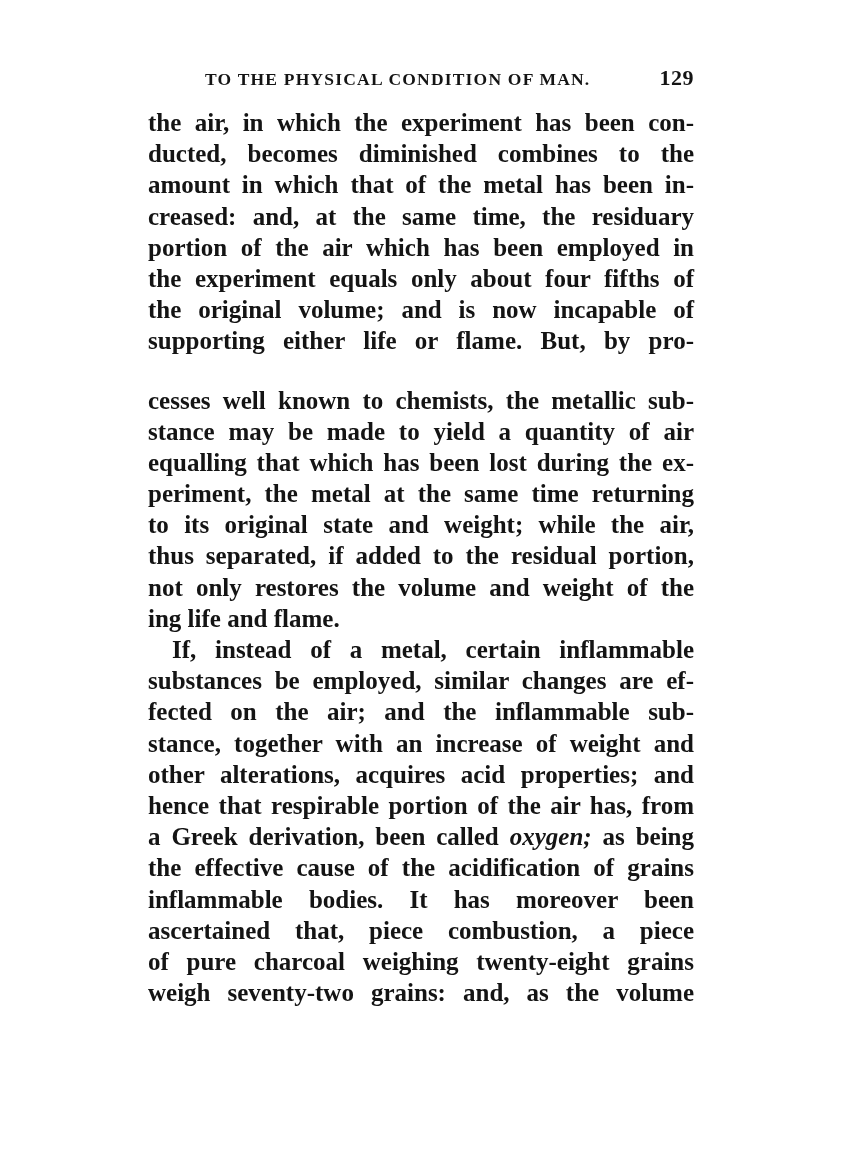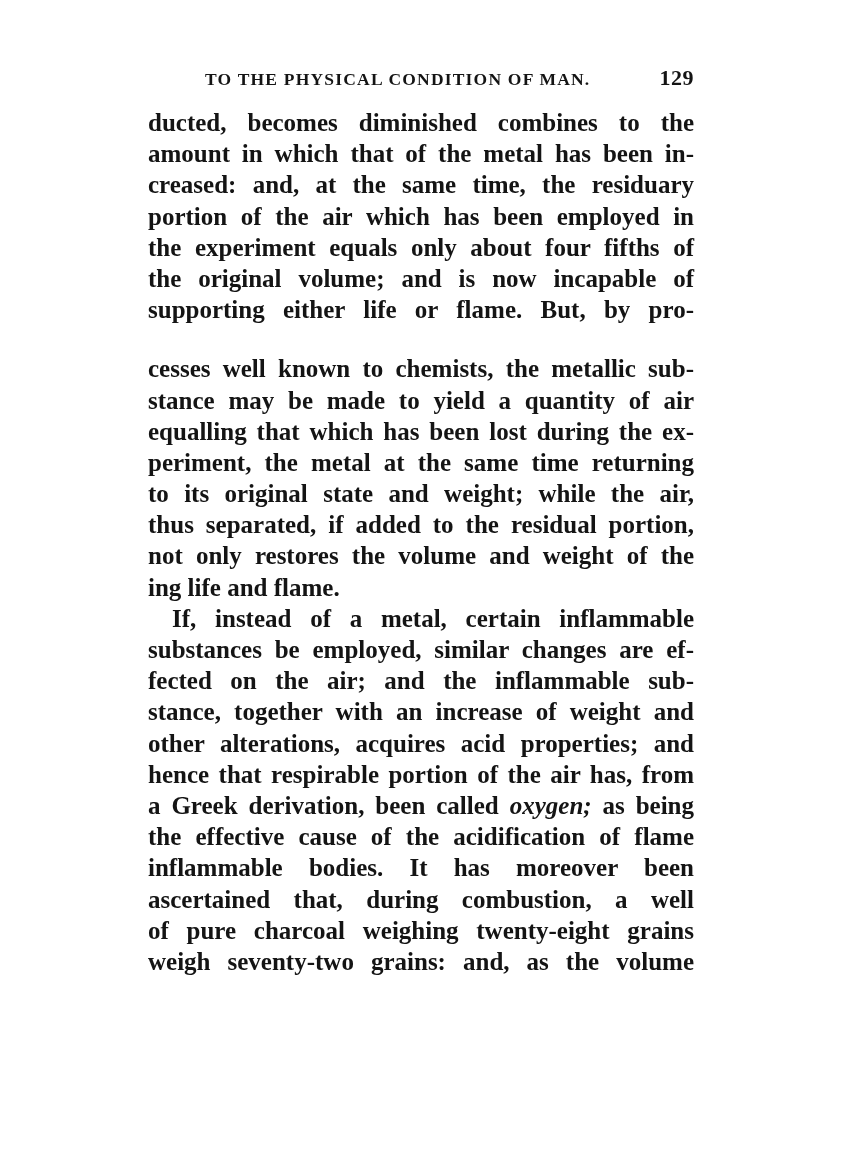--- a/index.html
+++ b/index.html
@@ -74,20 +74,21 @@
 </head>
 <body>
 
 <div class="page">
   <div class="running-head">
     <span class="running-title">TO THE PHYSICAL CONDITION OF MAN.</span>
     <span class="page-number">129</span>
   </div>
 
   <div class="body-text">
+    <span class="line" style="word-spacing: 0px;">the air, in which the experiment has been con-</span>
     <span class="line" style="word-spacing: 0px;">ducted, becomes diminished combines to the</span>
     <span class="line" style="word-spacing: 0px;">amount in which that of the metal has been in-</span>
     <span class="line" style="word-spacing: 0px;">creased: and, at the same time, the residuary</span>
     <span class="line" style="word-spacing: 0px;">portion of the air which has been employed in</span>
     <span class="line" style="word-spacing: 0px;">the experiment equals only about four fifths of</span>
     <span class="line" style="word-spacing: 0px;">the original volume; and is now incapable of</span>
     <span class="line" style="word-spacing: 0px;">supporting either life or flame. But, by pro-</span>
     <span class="line" style="word-spacing: 0px; margin-top: 28px;">cesses well known to chemists, the metallic sub-</span>
     <span class="line" style="word-spacing: 0px;">stance may be made to yield a quantity of air</span>
     <span class="line" style="word-spacing: 0px;">equalling that which has been lost during the ex-</span>
@@ -96,19 +97,19 @@
     <span class="line" style="word-spacing: 0px;">thus separated, if added to the residual portion,</span>
     <span class="line" style="word-spacing: 0px;">not only restores the volume and weight of the</span>
     <span class="line last">ing life and flame.</span>
     <span class="line indent" style="word-spacing: 0px;">If, instead of a metal, certain inflammable</span>
     <span class="line" style="word-spacing: 0px;">substances be employed, similar changes are ef-</span>
     <span class="line" style="word-spacing: 0px;">fected on the air; and the inflammable sub-</span>
     <span class="line" style="word-spacing: 0px;">stance, together with an increase of weight and</span>
     <span class="line" style="word-spacing: 0px;">other alterations, acquires acid properties; and</span>
     <span class="line" style="word-spacing: 0px;">hence that respirable portion of the air has, from</span>
     <span class="line" style="word-spacing: 0.00223214px;"><span>a Greek derivation, been called </span><span class="seg-italic">oxygen;</span><span> as being</span></span>
-    <span class="line" style="word-spacing: 0px;">the effective cause of the acidification of flame</span>
+    <span class="line" style="word-spacing: 0px;">the effective cause of the acidification of grains</span>
     <span class="line" style="word-spacing: 0px;">inflammable bodies. It has moreover been</span>
-    <span class="line" style="word-spacing: 0px;">ascertained that, during combustion, a well</span>
+    <span class="line" style="word-spacing: 0px;">ascertained that, piece combustion, a piece</span>
     <span class="line" style="word-spacing: 0px;">of pure charcoal weighing twenty-eight grains</span>
     <span class="line" style="word-spacing: 0px;">weigh seventy-two grains: and, as the volume</span>
   </div>
 </div>
 
 </body></html>

